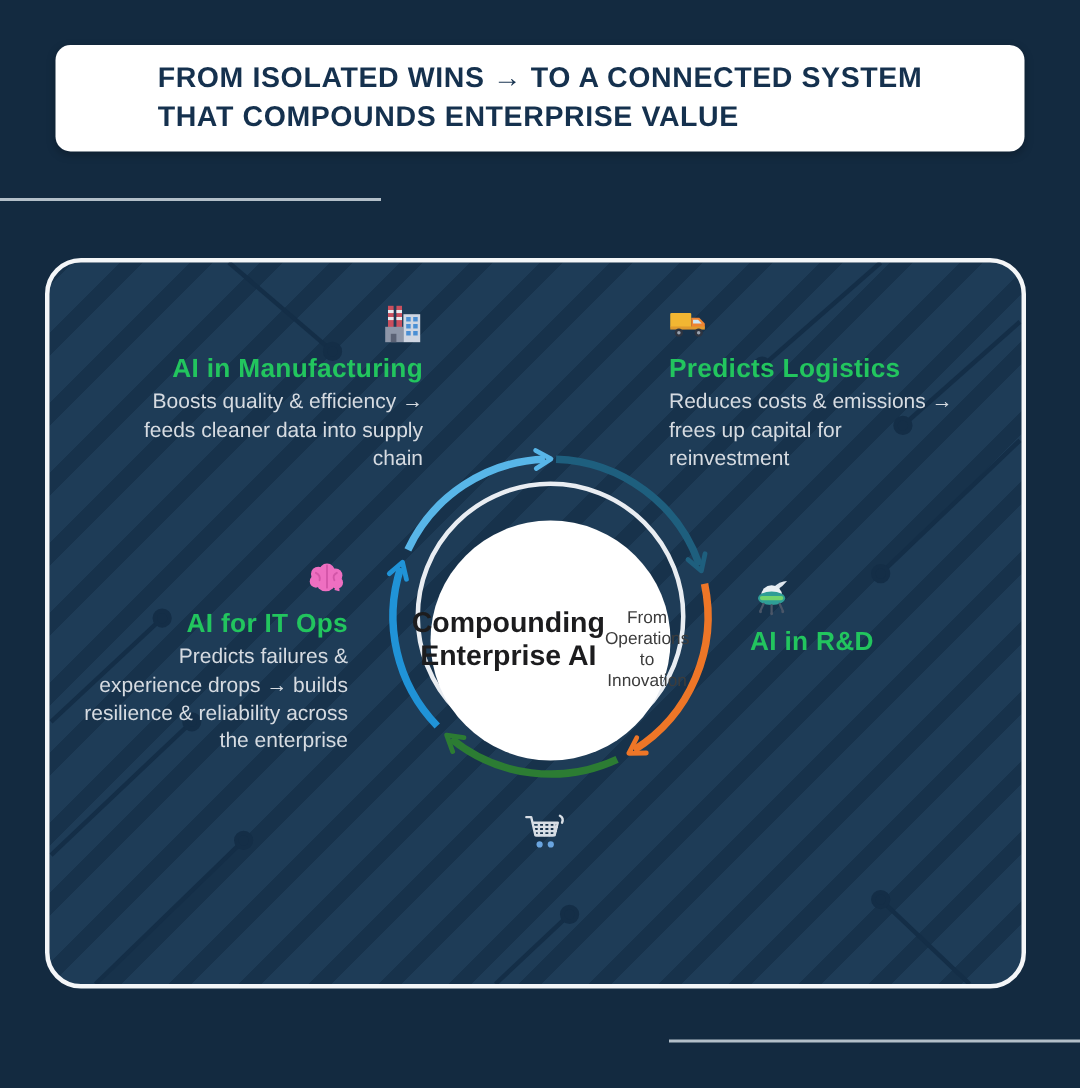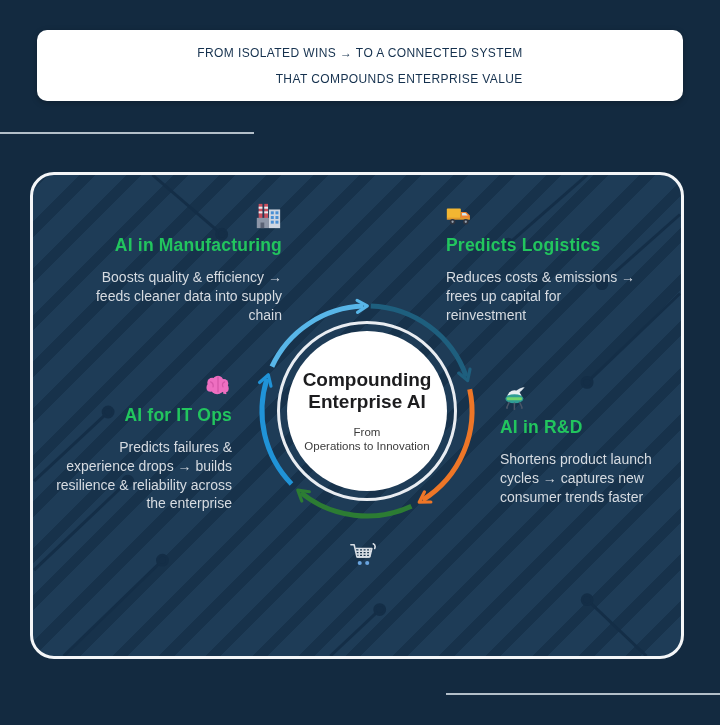--- a/index.html
+++ b/index.html
@@ -12,64 +12,64 @@
   }
 
   
   .header-box {
     position:absolute; left:37px; top:30px; width:646px; height:71px;
     background:#ffffff; border-radius:10px;
     display:flex; align-items:center; justify-content:center;
     box-shadow:0 2px 6px rgba(0,0,0,0.25);
   }
   .header-title {
-    color:#15314e; font-size:12px; line-height:26px; font-weight:400;
-    letter-spacing:0.4px; text-align:right; white-space:pre-line;
+    color:#15314e; font-size:19px; line-height:26px; font-weight:700;
+    letter-spacing:0.4px; text-align:left; white-space:pre-line;
   }
 
   
   .divider { position:absolute; height:2px; background:#b3bfc9; }
   .divider.top-left  { left:0; top:132px; width:254px; }
   .divider.bottom-right { left:446px; top:693px; width:274px; }
 
   
   .card {
     position:absolute; left:30px; top:172px; width:654px; height:487px;
     border:3px solid #f4f6f8; border-radius:24px;
     background:repeating-linear-gradient(135deg,#17324b 0 11px,#1e3c57 11px 33px);
     overflow:hidden;
   }
   .circuit-svg { position:absolute; inset:0; width:100%; height:100%; }
 
   
   .section { position:absolute; display:flex; flex-direction:column; }
   .section .icon { width:28px; height:28px; }
   .section-title { color:#22c55e; font-size:17.5px; font-weight:bold; margin-top:5px; letter-spacing:0.2px; }
-  .section-desc  { color:#d6dbe1; font-size:14px; line-height:1.34; margin-top:12px; }
+  .section-desc  { color:#d6dbe1; font-size:14px; line-height:1.34; margin-top:2px; }
 
   .sec-manufacturing { left:58px;  top:202px; width:224px; align-items:flex-end; text-align:right; }
   .sec-manufacturing .section-desc { width:210px; }
   .sec-logistics     { left:446px; top:202px; width:216px; align-items:flex-start; text-align:left; }
   .sec-logistics .section-desc { width:192px; }
   .sec-itops         { left:48px;  top:372px; width:184px; align-items:flex-end; text-align:right; }
   .sec-itops .section-desc { width:180px; }
   .sec-rnd           { left:500px; top:384px; width:176px; align-items:flex-start; text-align:left; }
   .sec-rnd .section-desc { width:176px; }
   .sec-sales         { left:233px; top:541px; width:260px; align-items:center; text-align:center; }
   .sec-sales .section-desc { width:230px; }
 
   
   .hub-ring {
     position:absolute; left:277px; top:321px; width:180px; height:180px;
     border:3px solid #e9edf2; border-radius:50%;
   }
   .hub-circle {
-    position:absolute; left:287px; top:331px; width:160px; height:160px;
+    position:absolute; left:287px; top:347px; width:160px; height:160px;
     background:#ffffff; border-radius:50%;
-    display:flex; flex-direction:column; align-items:center; justify-content:center;
+    display:flex; flex-direction:row; align-items:center; justify-content:center;
     text-align:center; padding:0 10px;
   }
   .hub-title {
     color:#1c1c1e; font-size:19px; line-height:22px; font-weight:bold;
   }
   .hub-subtitle {
     color:#3c3c3c; font-size:11.5px; line-height:14px; margin-top:12px;
     white-space:pre-line;
   }
   .cycle-svg { position:absolute; left:227px; top:271px; width:280px; height:280px; }
@@ -180,21 +180,20 @@
     <g stroke="#4a5668" stroke-width="1.8" stroke-linecap="round">
       <path d="M11,20.5 L8.5,26"></path>
       <path d="M17.5,21.5 L17.5,27.5"></path>
       <path d="M24,20.5 L26.5,26"></path>
     </g>
     <circle cx="8.5" cy="27" r="1.2" fill="#4a5668"></circle>
     <circle cx="17.5" cy="28.5" r="1.2" fill="#4a5668"></circle>
     <circle cx="26.5" cy="27" r="1.2" fill="#4a5668"></circle>
   </svg>
   <div class="section-title">AI in R&amp;D</div>
-  <div class="section-desc">Shortens product launch cycles → captures new consumer trends faster</div>
 </div>
 
 <div class="section sec-sales">
   <svg class="icon" viewBox="0 0 30 28" aria-hidden="true">
     <g stroke="#d8dee5" stroke-width="1.7" fill="none" stroke-linecap="round" stroke-linejoin="round">
       <path d="M2,3 h3.5 l3,13 h12.5"></path>
       <path d="M7.5,7 h17 l-2.3,9 h-13"></path>
       <path d="M11,7.4 v8.4 M14.8,7.4 v8.4 M18.6,7.4 v8.4 M22.2,7.4 v8"></path>
       <path d="M8.1,10 h15.7 M8.8,13 h14.2"></path>
       <path d="M26,2 q3,1.5 1.5,5"></path>

